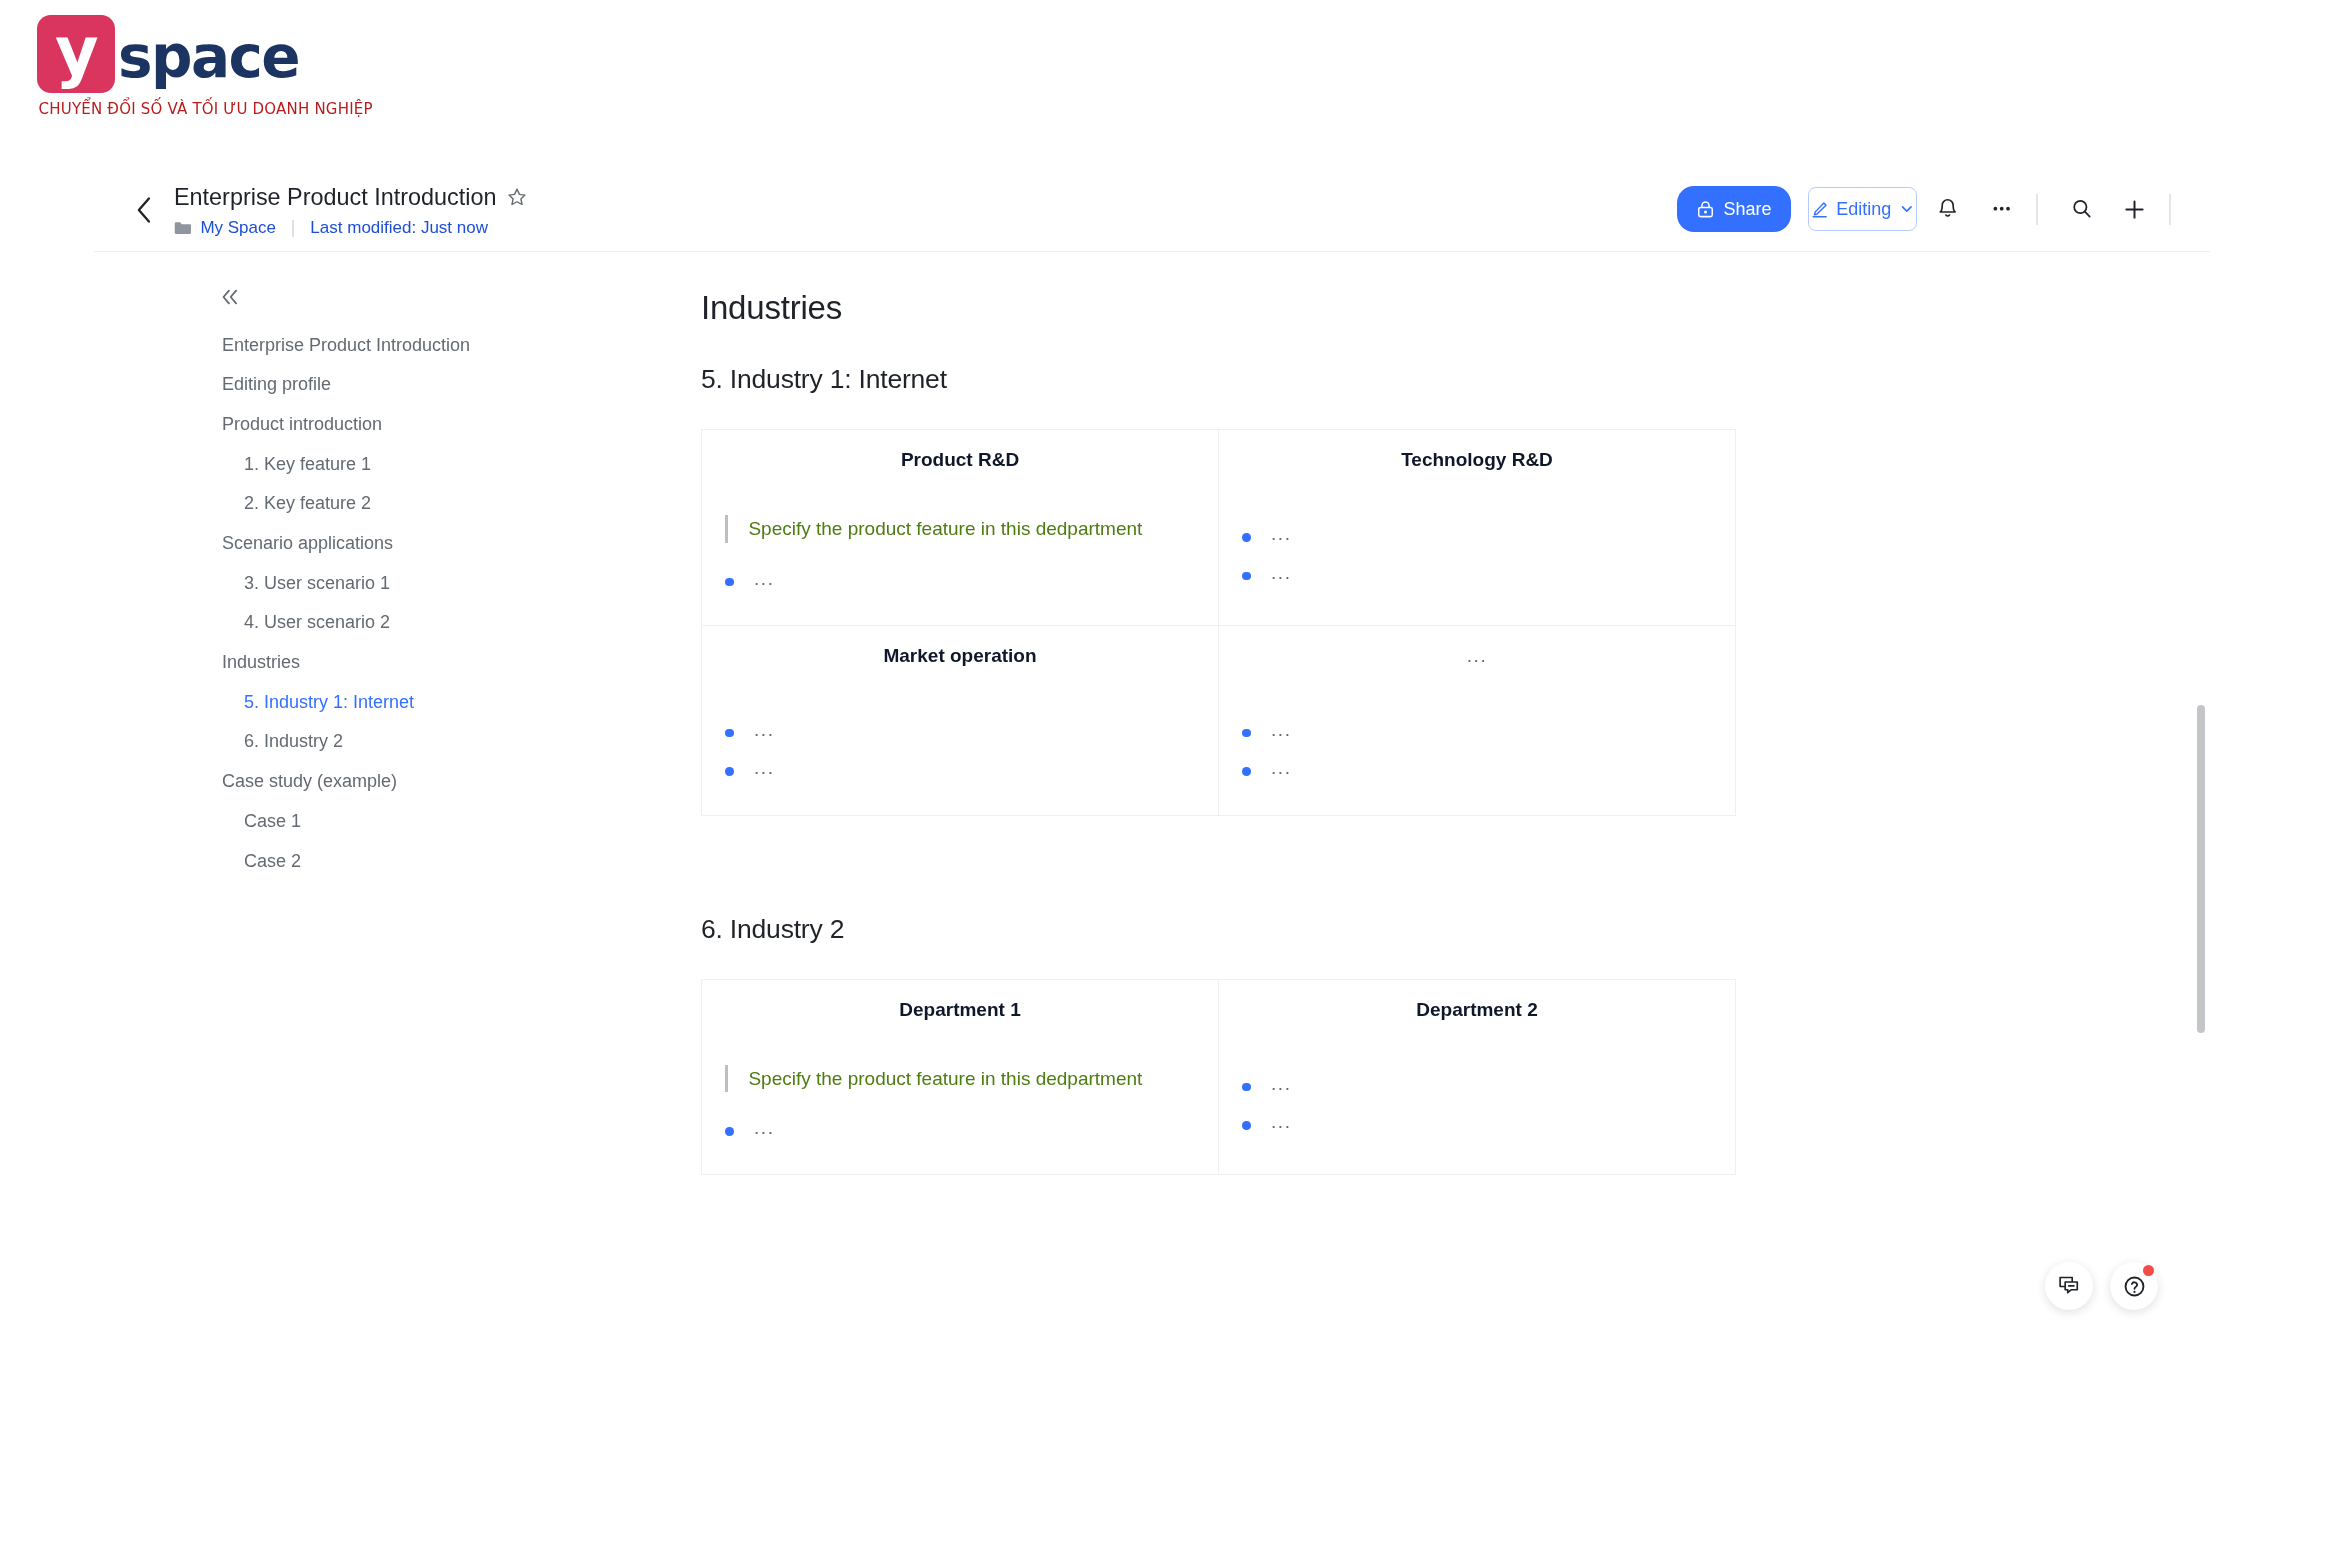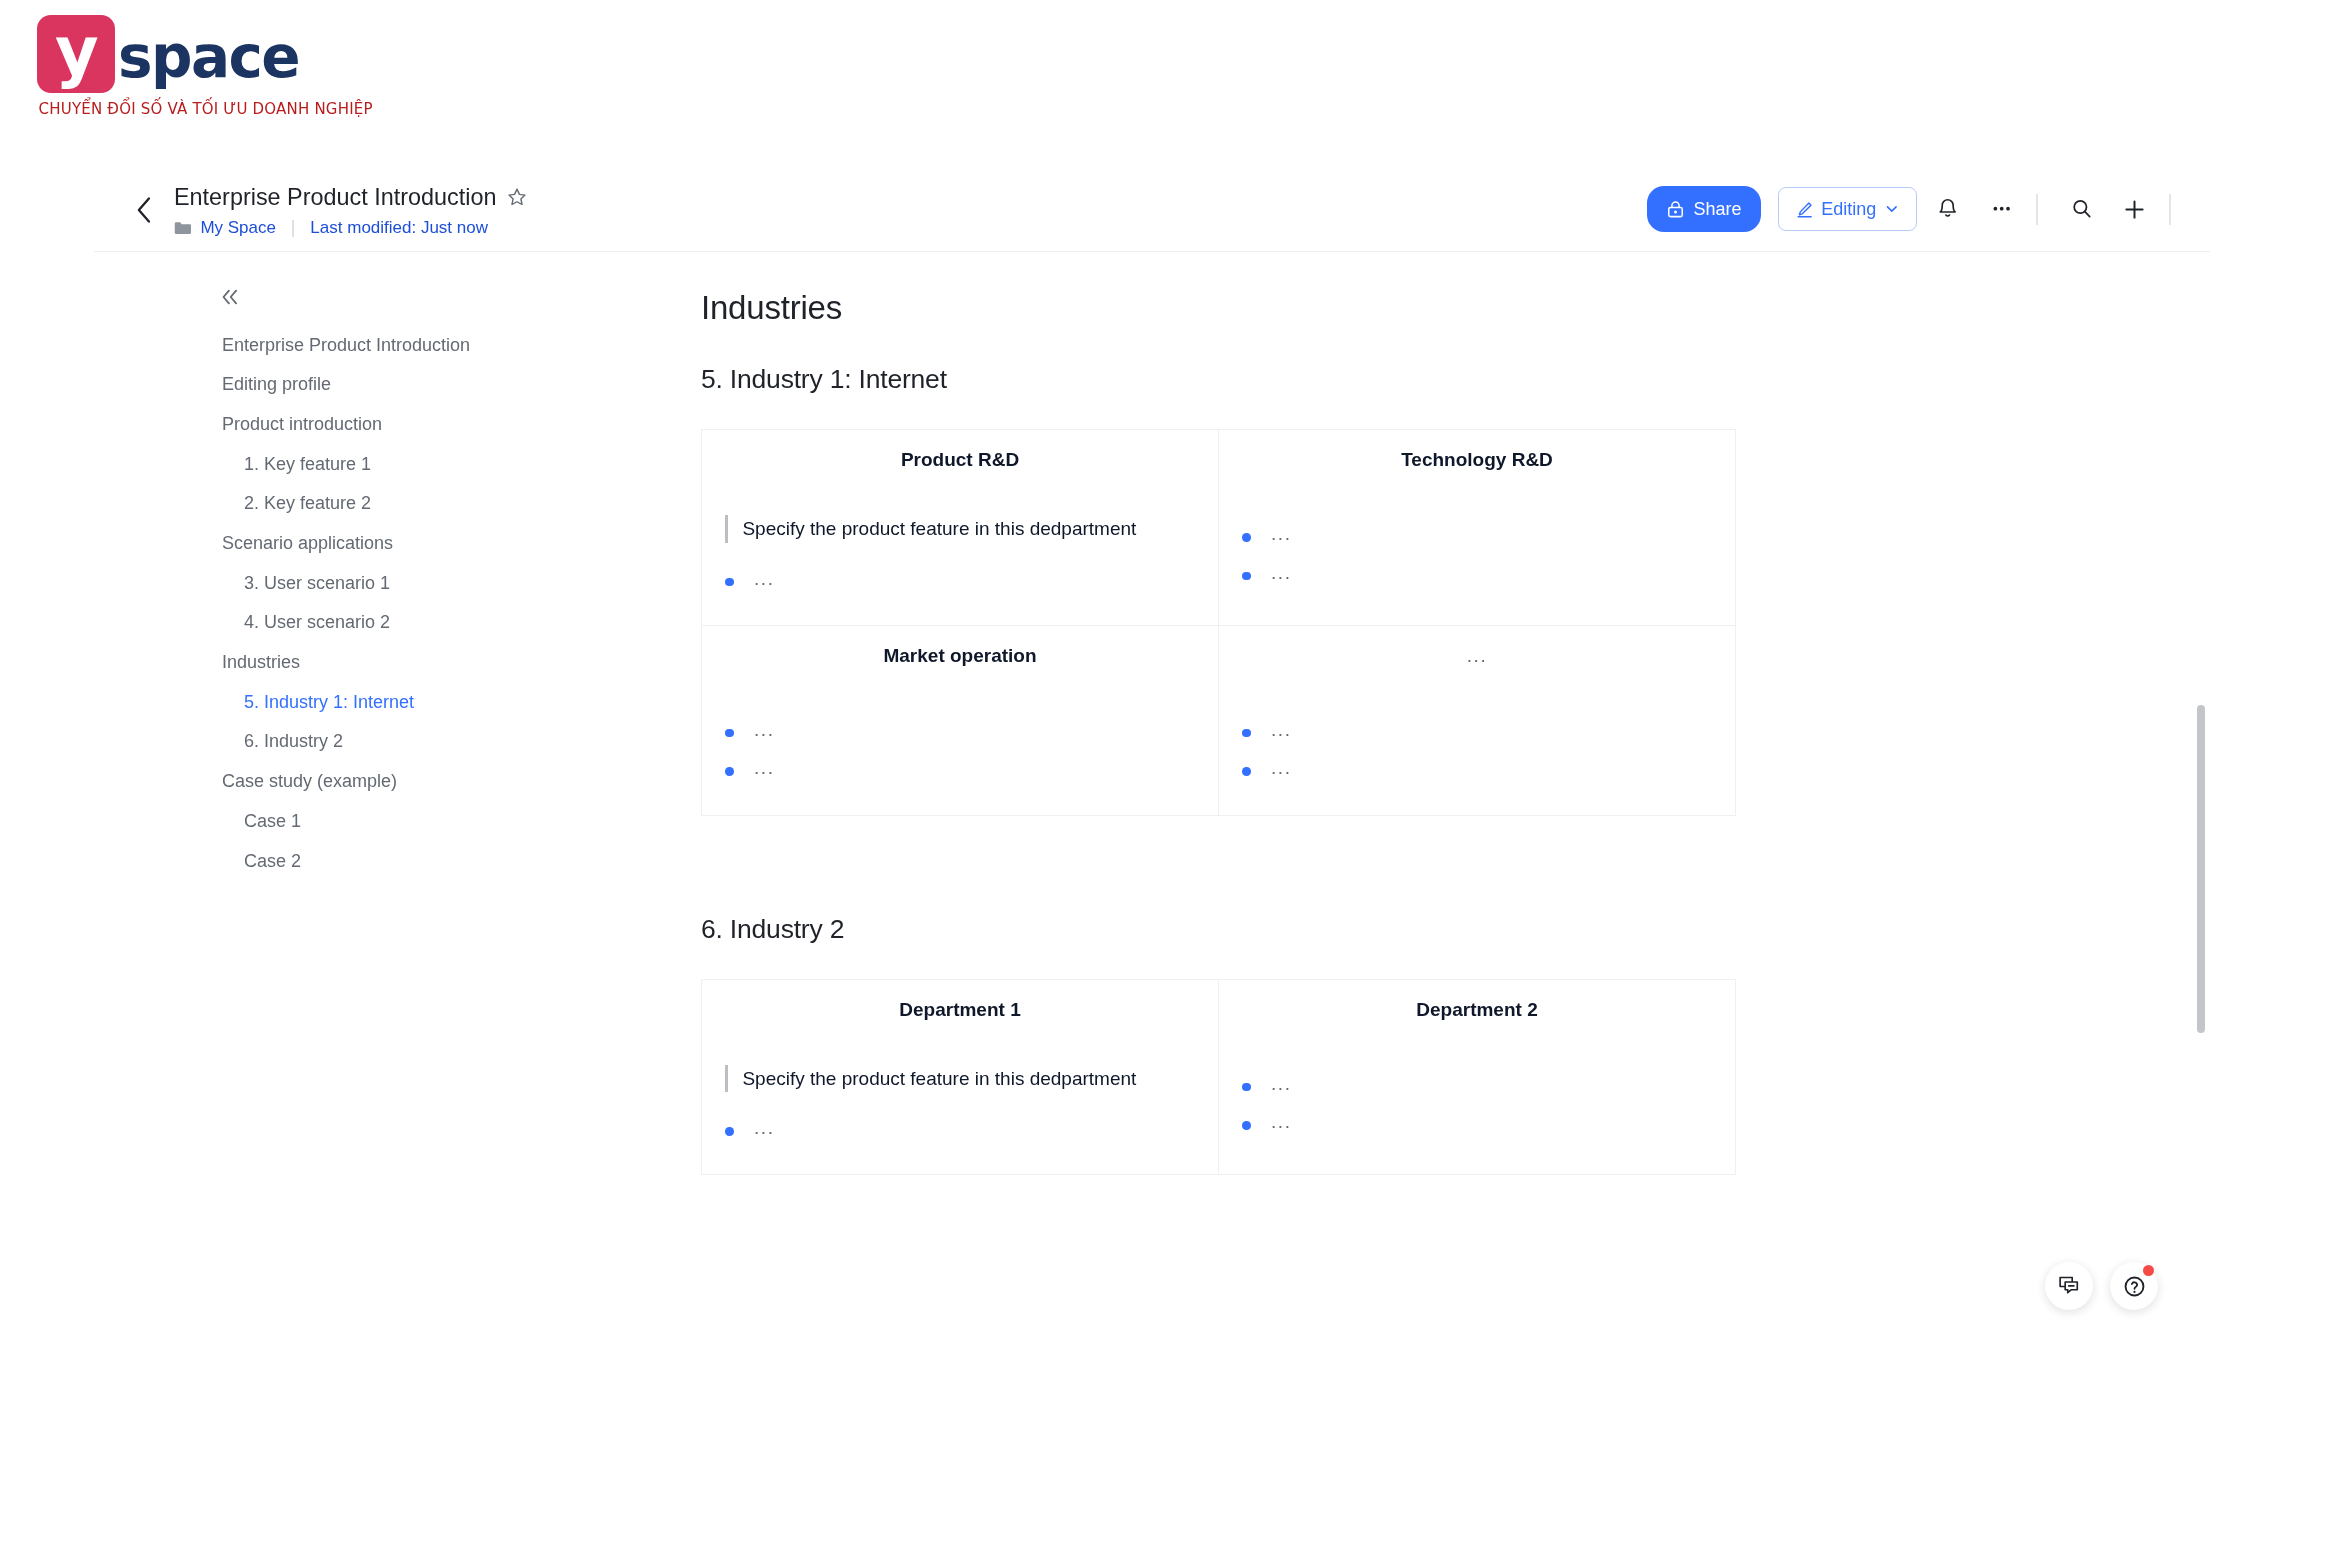--- a/index.html
+++ b/index.html
@@ -153,21 +153,21 @@
     font-size: 18px;
     cursor: pointer;
     border: none;
     font-family: "Liberation Sans", sans-serif;
   }
   .editing-btn {
     display: flex;
     align-items: center;
     gap: 7.8px;
     height: 42px;
-    padding: 0 16px;
+    padding: 0 1px;
     margin-left: 17px;
     background: #ffffff;
     color: #3370ff;
     border: 1.6px solid #b5cbff;
     border-radius: 7.8px;
     font-size: 18px;
     cursor: pointer;
     font-family: "Liberation Sans", sans-serif;
   }
   .icon-btn {
@@ -274,23 +274,23 @@
     margin-bottom: 44px;
     min-height: 22px;
   }
   .cell-head.dots {
     font-weight: 400;
     color: #646a73;
     letter-spacing: 1.6px;
   }
   .quote {
     border-left: 3.9px solid #bbbfc4;
-    padding-left: 14px;
+    padding-left: 20px;
     font-size: 19px;
-    color: #0f172a;
+    color: #4d7c0f;
     line-height: 1.45;
     margin: 0 0 17px 0;
   }
   .bullet-row {
     display: flex;
     align-items: flex-start;
     gap: 20px;
     padding: 7px 0;
   }
   .bullet-dot {

